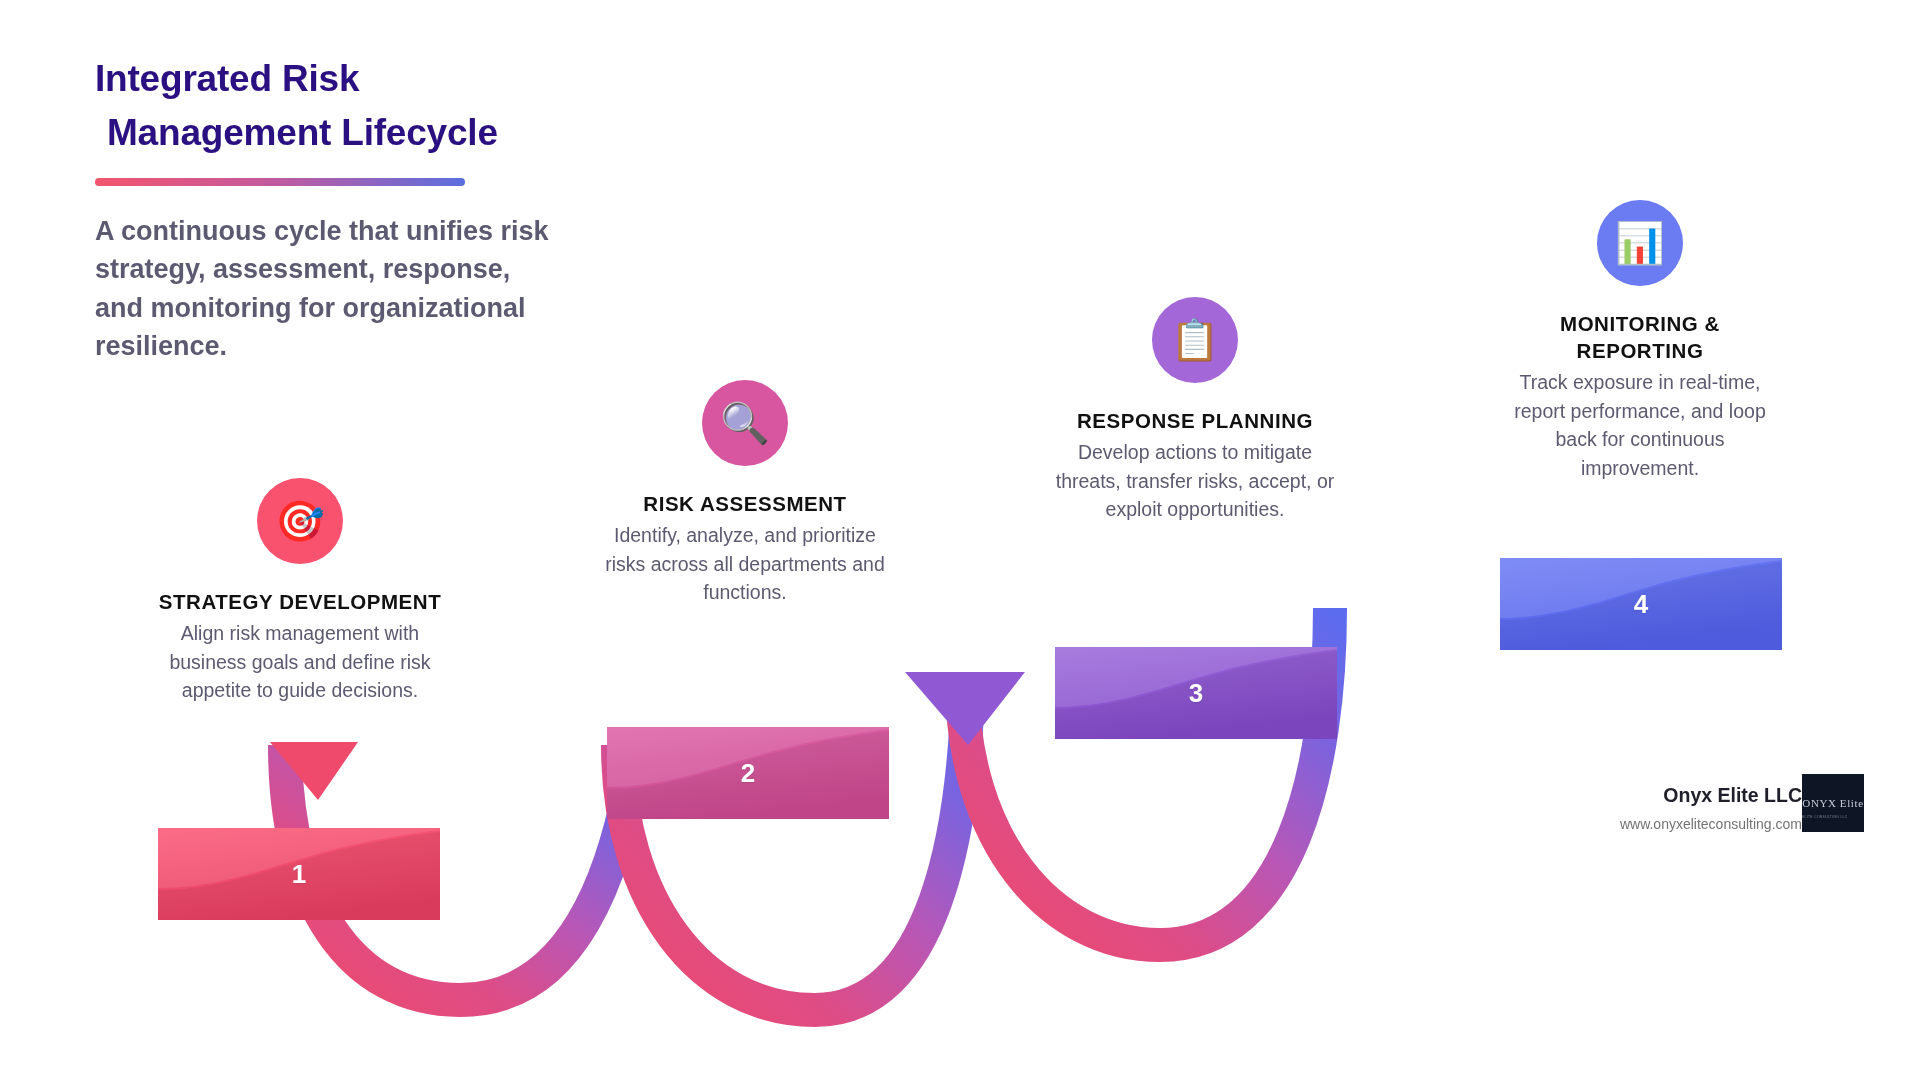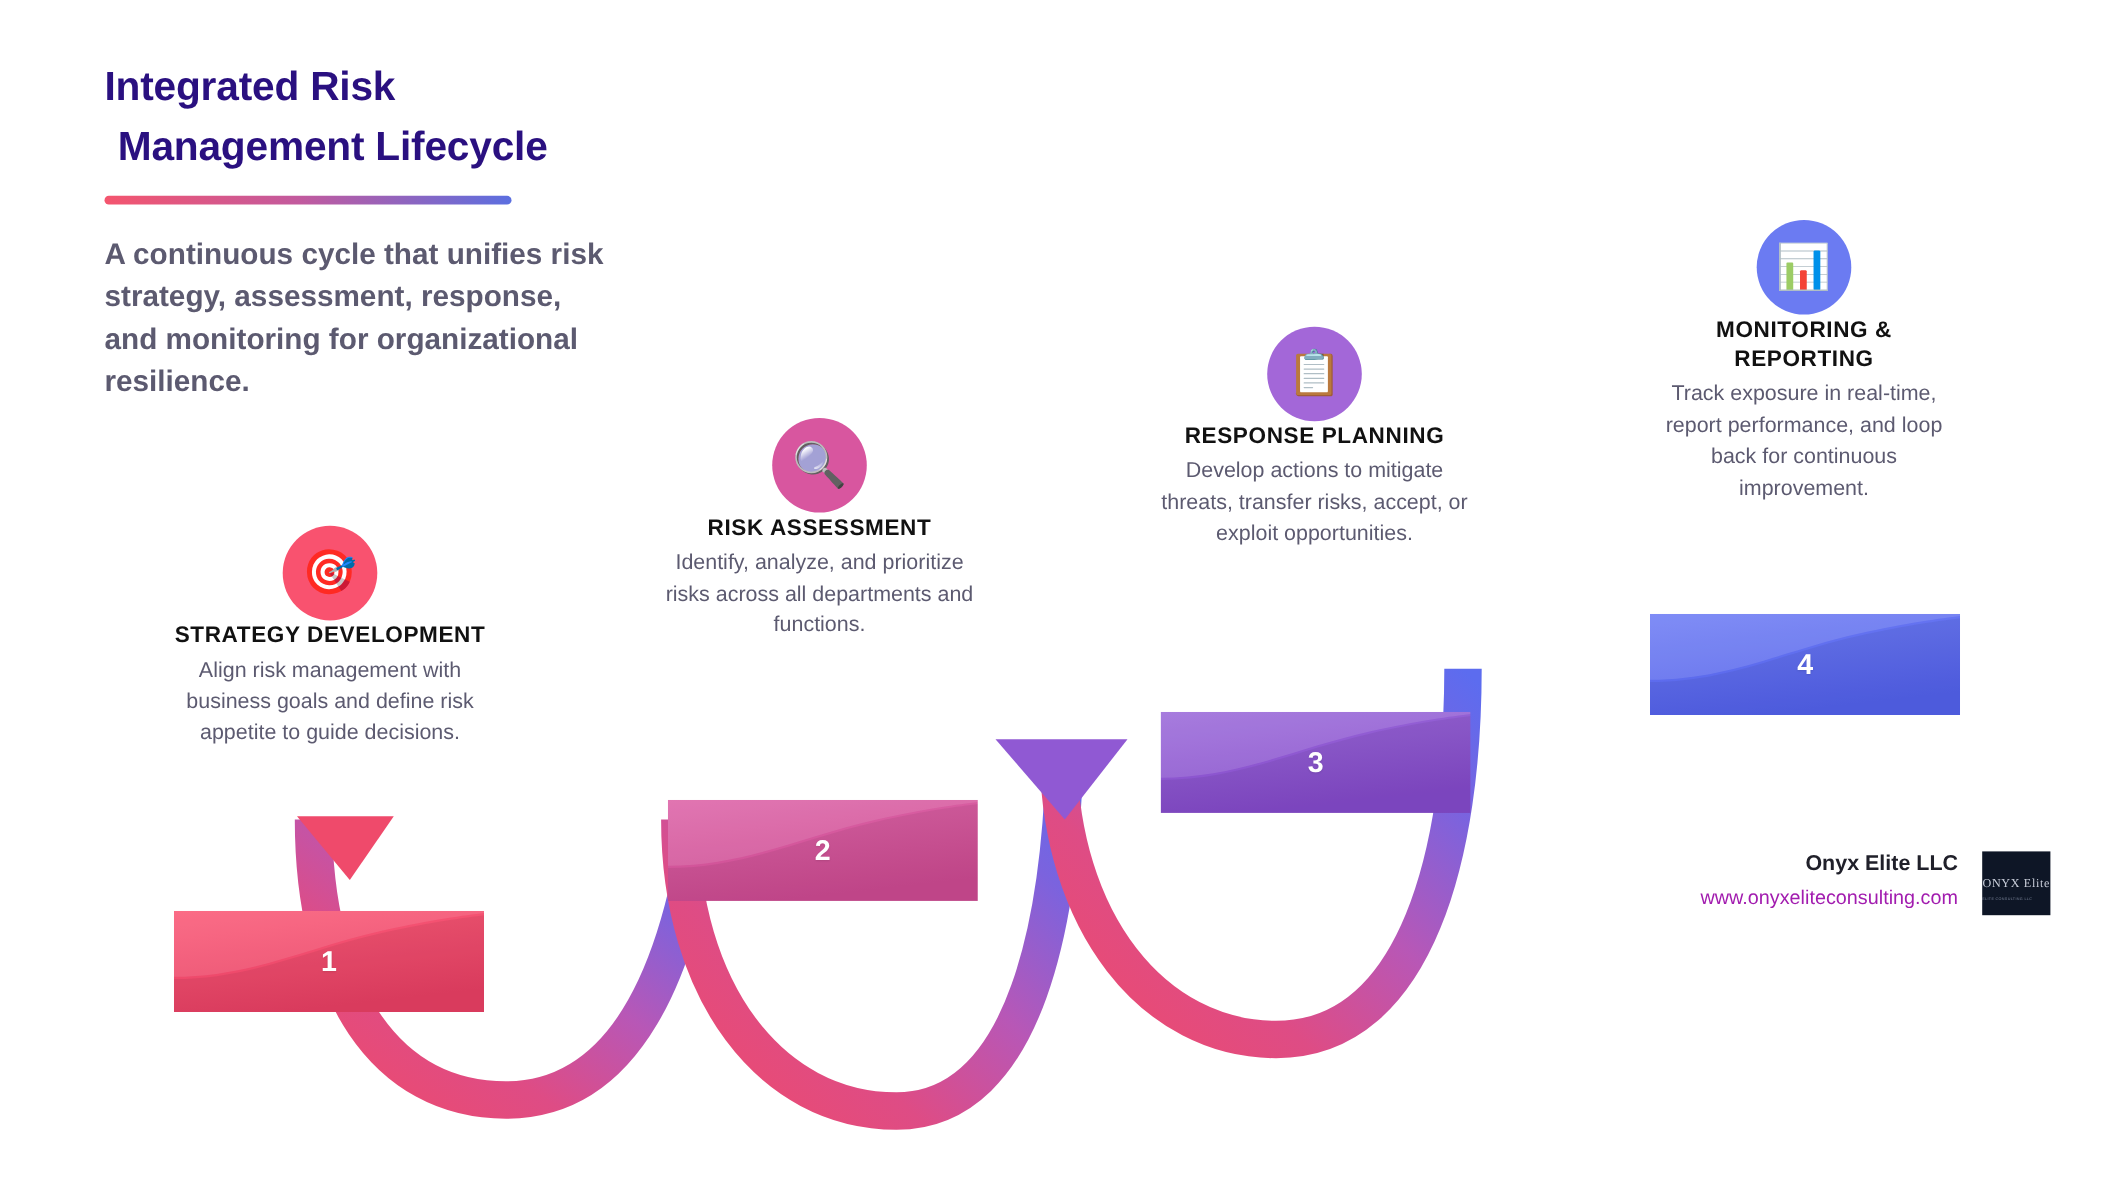--- a/index.html
+++ b/index.html
@@ -32,21 +32,21 @@
             pointer-events:none; }
 
   
   .step { position:absolute; text-align:center; }
   .circle {
     width:86px; height:86px; border-radius:50%;
     margin:0 auto; display:flex; align-items:center; justify-content:center;
     font-size:40px; line-height:1;
   }
   .step-title {
-    font-size:20.5px; font-weight:bold;
+    margin-top:24px; font-size:20.5px; font-weight:bold;
     color:#111111; letter-spacing:0.55px; line-height:1.32;
   }
   .step-desc {
     margin-top:4px; font-size:19.5px; line-height:1.47;
     color:#5C5A70;
   }
 
   
   .block {
     position:absolute; width:282px; height:92px;
@@ -58,24 +58,24 @@
     color:#ffffff; font-size:26px; font-weight:bold;
     text-shadow:0 1px 2px rgba(0,0,0,.10);
   }
   .block .wave {
     position:absolute; left:0; top:0; width:100%; height:100%;
     z-index:1;
   }
 
   
   #footer { position:absolute; right:56px; bottom:56px;
-            display:flex; align-items:flex-start; gap:22px; }
+            display:flex; align-items:flex-end; }
   #footer-text { text-align:right; }
   #brand { font-size:19.5px; font-weight:bold; color:#20202A; }
-  #site  { font-size:18px; color:#a21caf; margin-top:9px; }
+  #site  { font-size:14px; color:#737373; margin-top:9px; }
   #logo {
     width:62px; height:58px; background:#0E1626;
     display:flex; align-items:center; justify-content:center;
     position:relative;
   }
   #logo .logo-mark {
     font-size:11px; color:#C9CEDA; letter-spacing:.6px;
     font-family:"Liberation Serif", serif; white-space:nowrap;
   }
   #logo .logo-sub {

